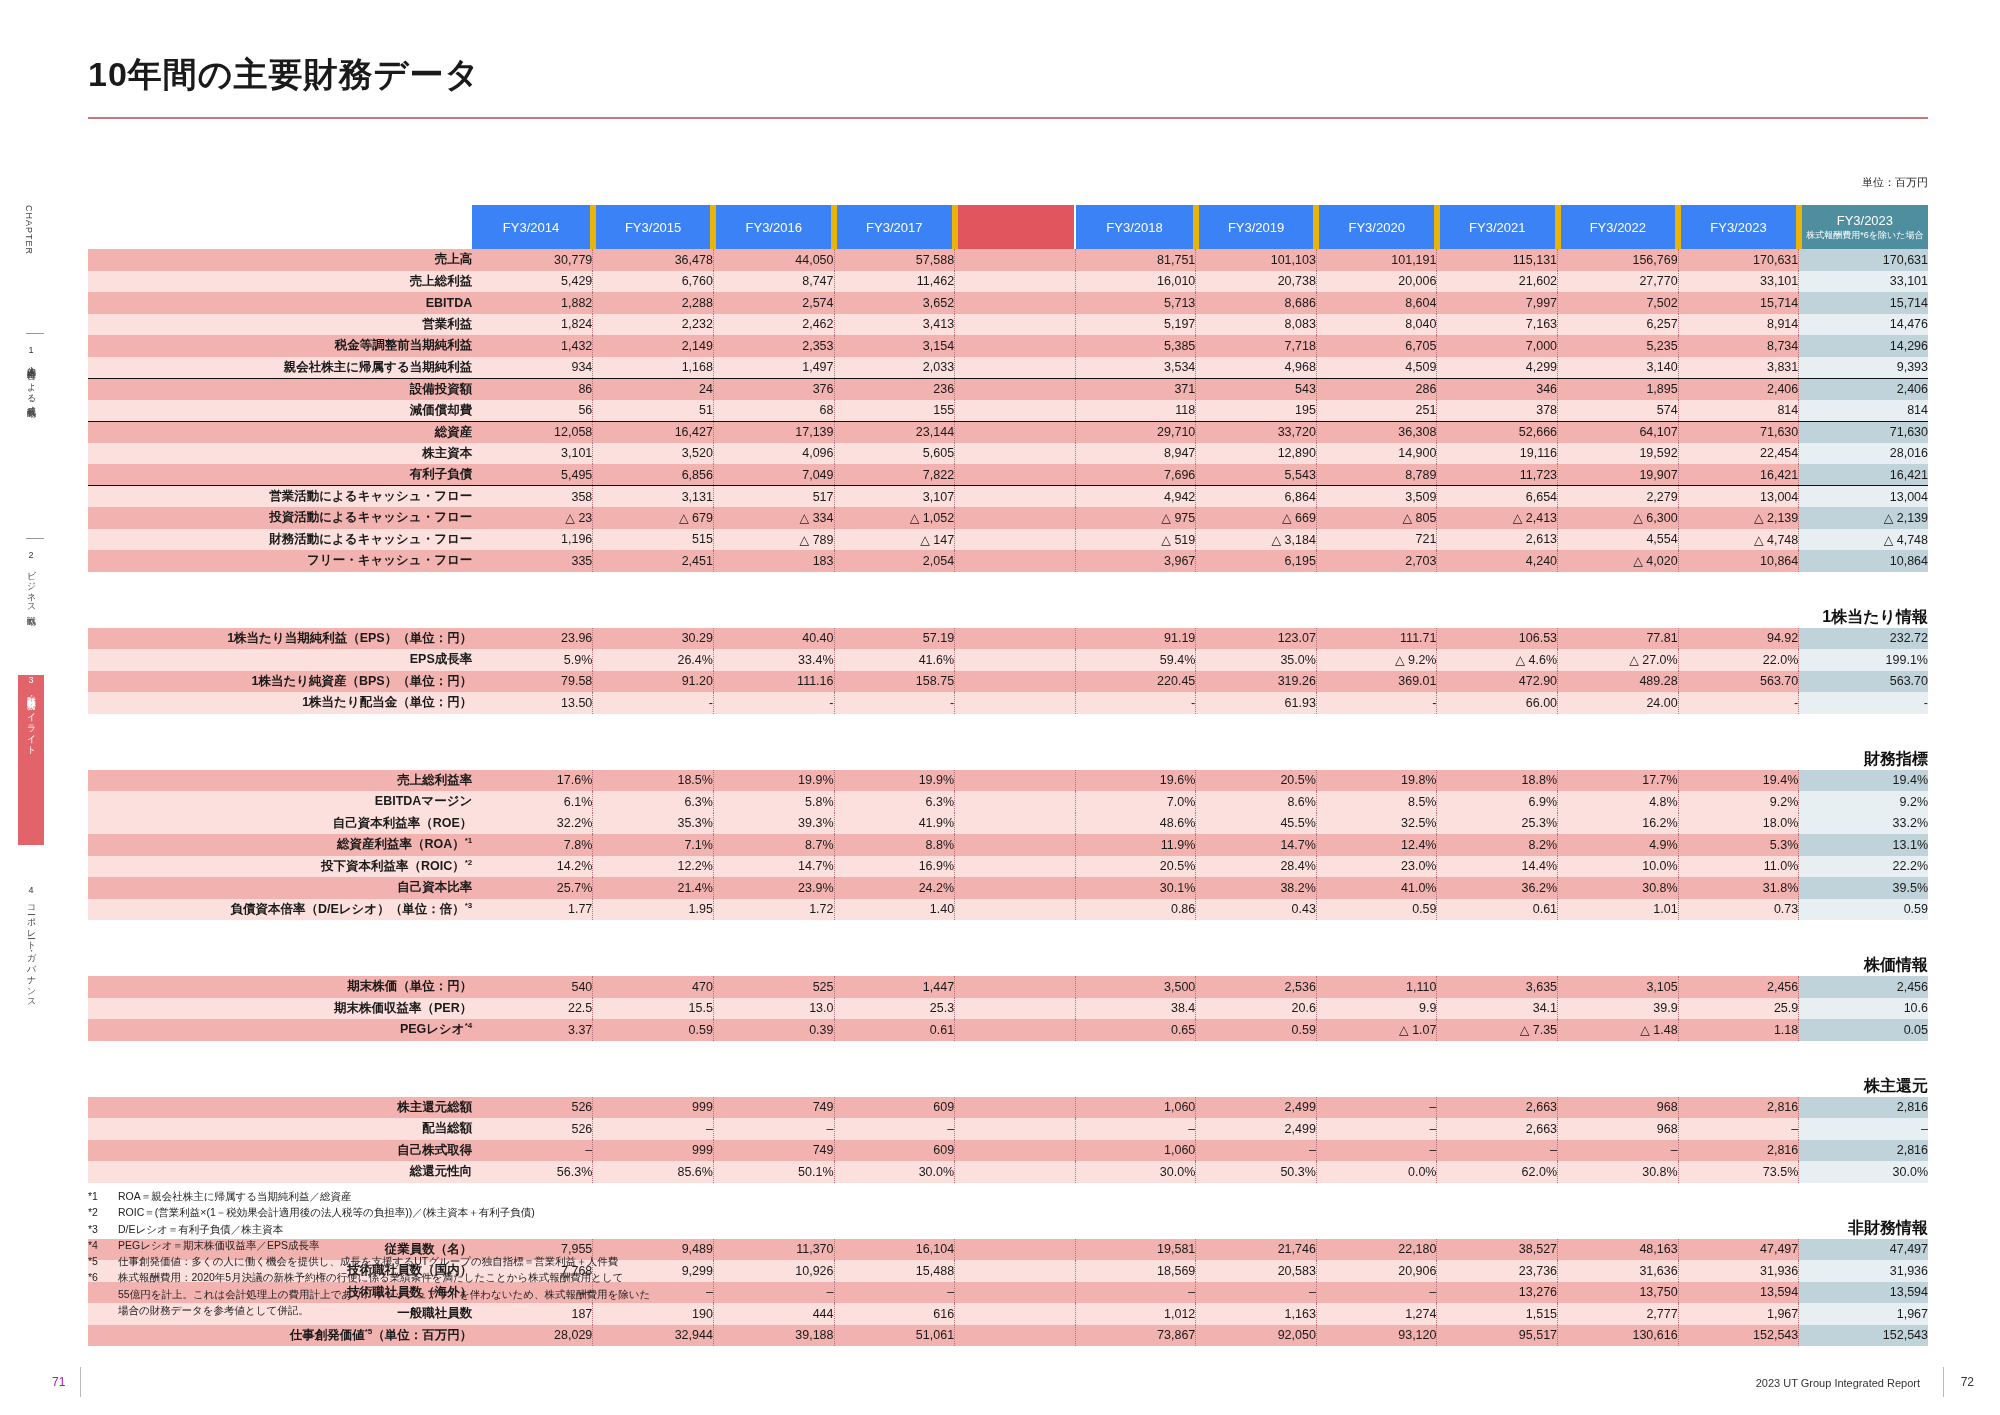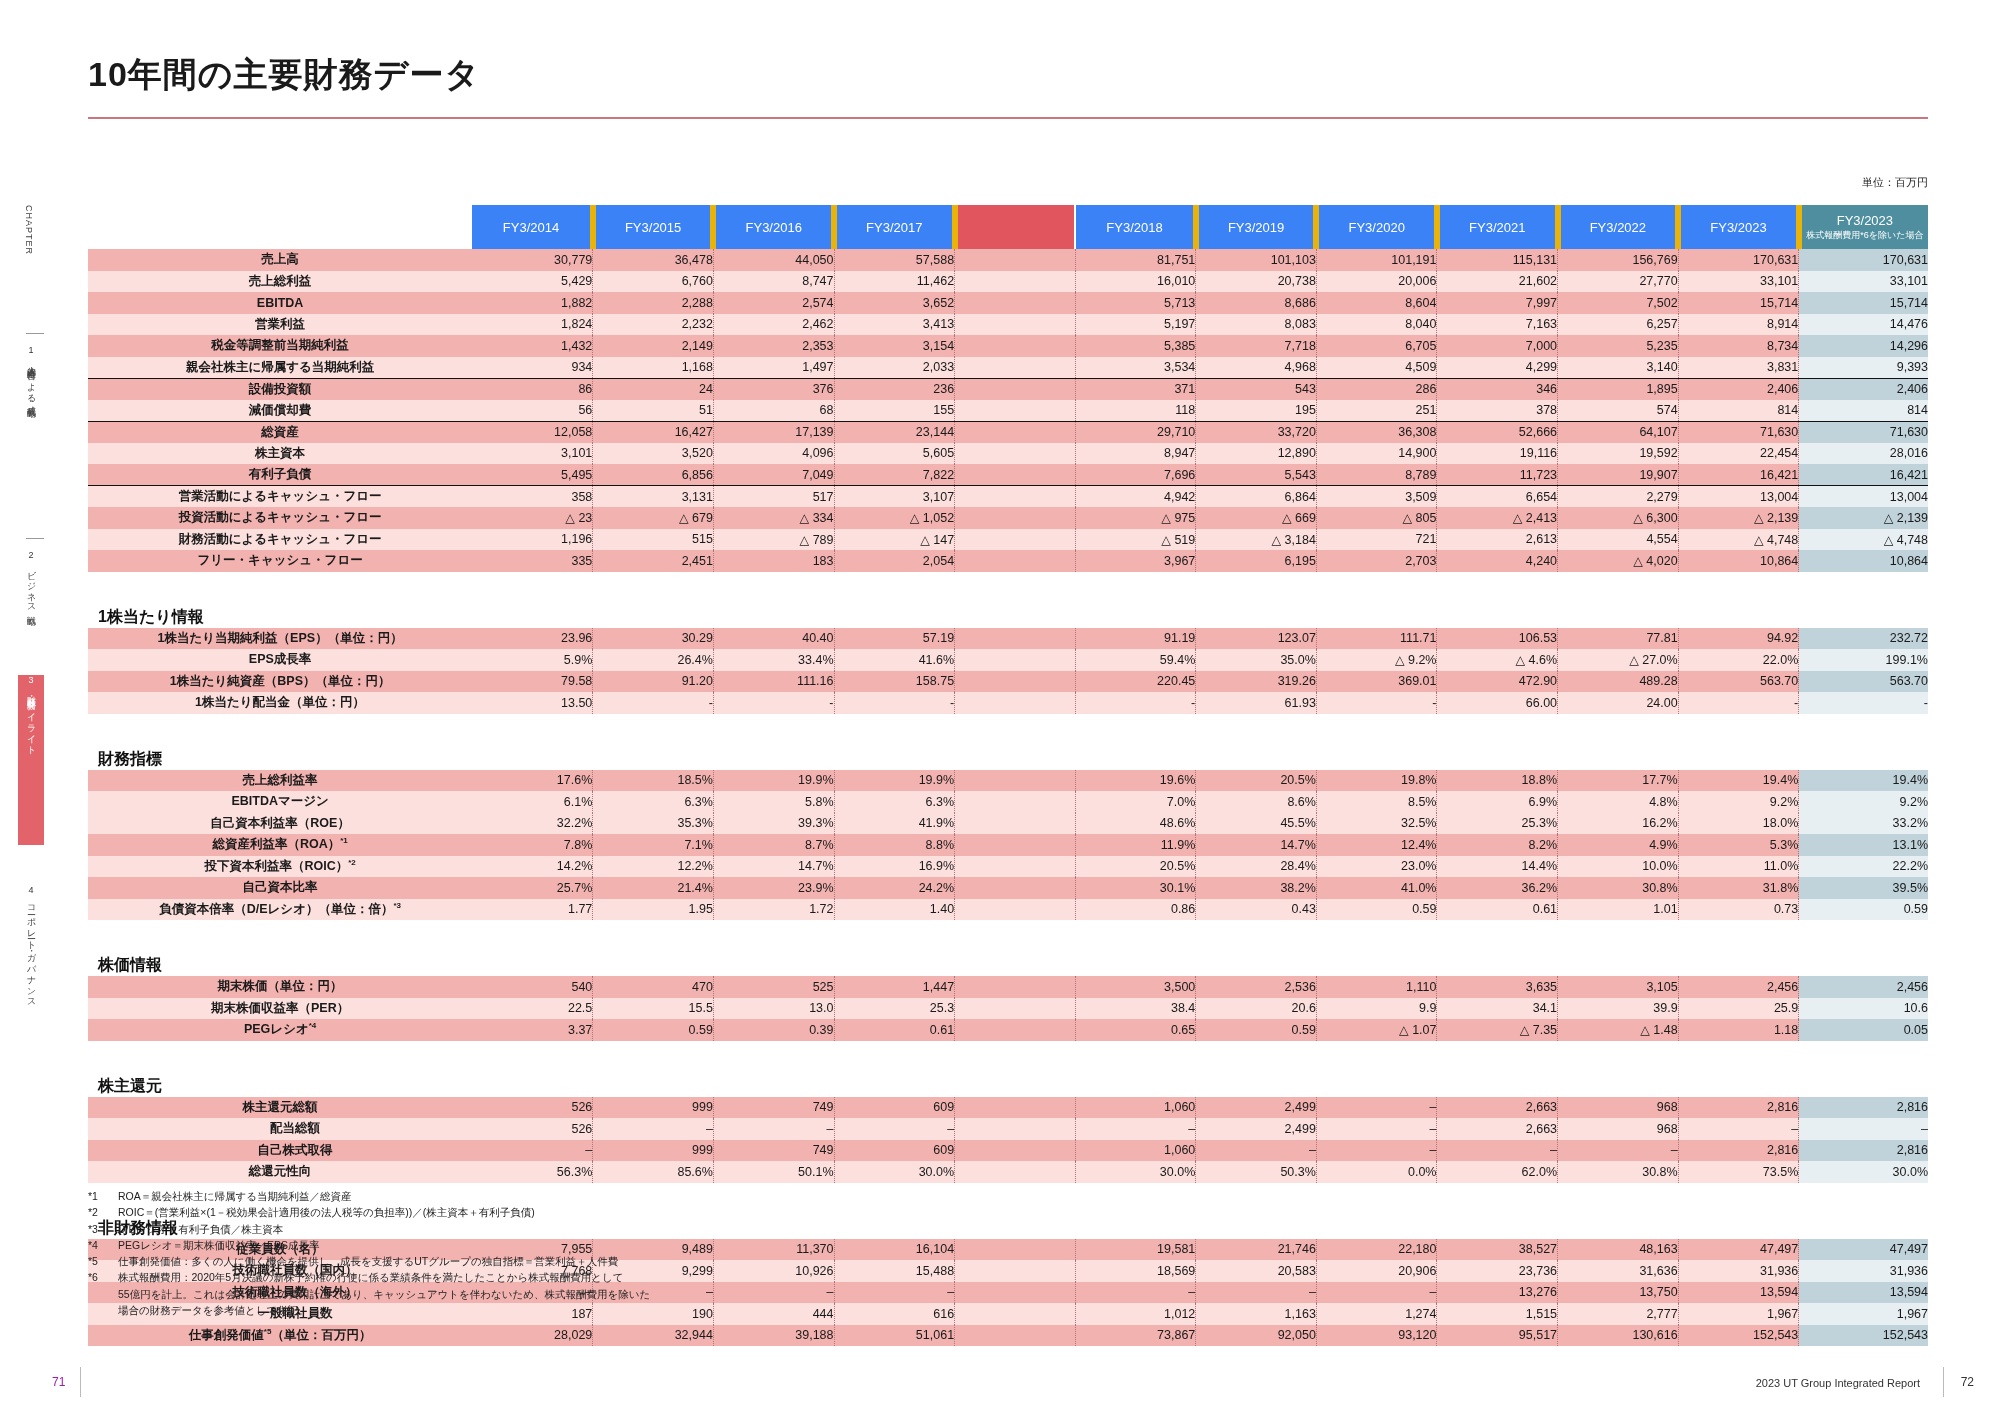--- a/index.html
+++ b/index.html
@@ -57,42 +57,42 @@
     background: #3b82f6; border-right: 6px solid #eab308;
   }
   thead th.lbl-hd   { background: transparent; border-right: none; }
   thead th.gap-hd   { background: #e0555e; border-right: 2px solid #fff; }
   thead th.adj-hd   { background: #4e8e9e; border-right: none; line-height: 1.25; }
   thead th.adj-hd .sub { display:block; font-size: 9px; margin-top: 1px; }
 
   
   tbody tr.drow { height: 21.5px; }
   tbody tr.drow td { font-size: 12.5px; color: #1a1a1a; vertical-align: middle; }
-  td.rl { text-align: center; padding-left: 12px; font-weight: bold; }
+  td.rl { text-align: right; padding-left: 12px; font-weight: bold; }
   td.rl.indent { padding-left: 30px; }
   td.num { text-align: right; padding-right: 14px;
            border-right: 1px dotted #b4737a; }
   td.adj { text-align: right; padding-right: 14px; border-right: none; }
 
   
   tr.odd  td.rl, tr.odd  td.num { background: #f2b3b0; }
   tr.even td.rl, tr.even td.num { background: #fbe0de; }
   tr.odd  td.adj  { background: #c0d3da; }
   tr.even td.adj  { background: #e8eff2; }
 
   
   tr.grp-top td { border-top: 1.5px solid #111; }
   tr.grp-bot td { border-bottom: 1.5px solid #111; }
 
   
   tr.spacer td { height: 26px; background: #ffffff !important; border: none; }
   tr.sect td {
     height: 30px; background: #ffffff !important; border: none;
     font-size: 16px; font-weight: bold; color: #111;
-    text-align: left; padding-left: 10px; vertical-align: bottom;
+    text-align: right; padding-left: 10px; vertical-align: bottom;
   }
   sup.fn { font-size: 8px; vertical-align: super; }
 
   
   .notes {
     position: absolute; left: 88px; top: 1188px; width: 1200px;
     font-size: 10.5px; line-height: 1.55; color: #222;
   }
   .notes .ln { display: flex; }
   .notes .mk { width: 30px; flex: 0 0 30px; }

